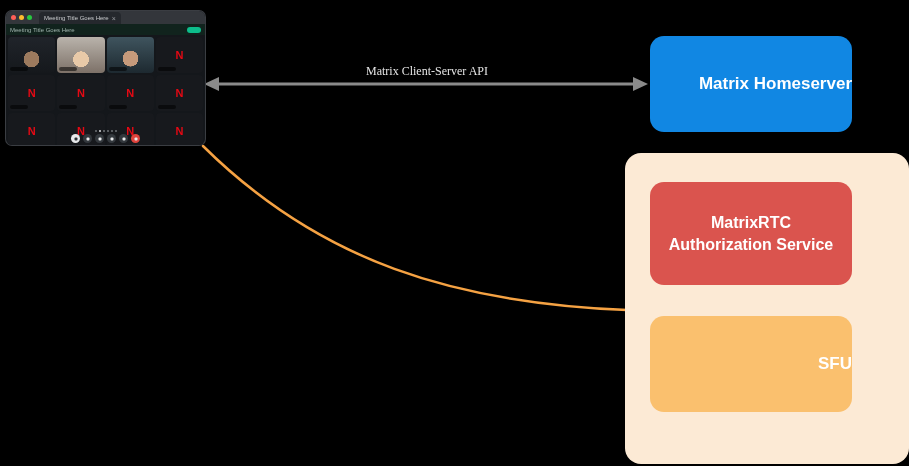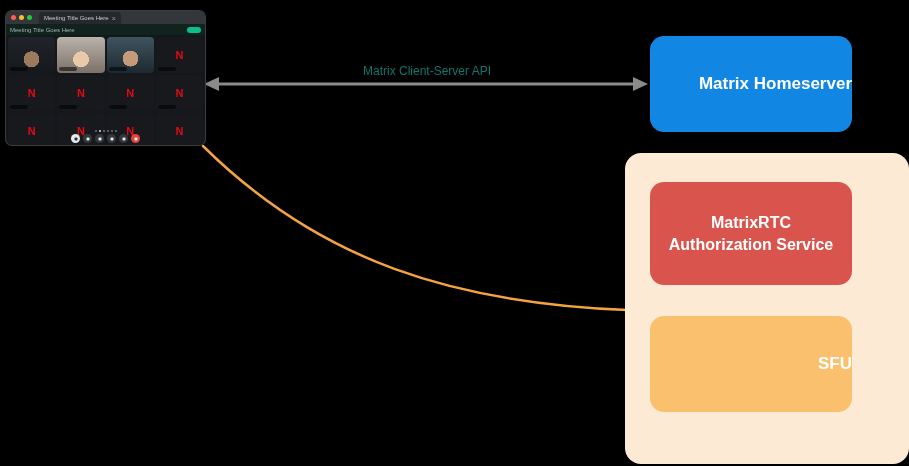--- a/index.html
+++ b/index.html
@@ -64,21 +64,21 @@
 
 <div class="stage">
 
   <svg class="overlay" viewBox="0 0 909 466">
     <line x1="216" y1="84" x2="636" y2="84" stroke-width="3" stroke="#8a8a8a"></line>
     <polygon points="204,84 219,77 219,91" fill="#8a8a8a"></polygon>
     <polygon points="648,84 633,77 633,91" fill="#8a8a8a"></polygon>
     <path d="M 203 146 C 320 262, 455 303, 627 310" fill="none" stroke-width="2.5" stroke-linecap="round" stroke="#f5a243"></path>
   </svg>
 
-  <div class="arrow-label" style="color: #0f766e;">Matrix Client-Server API</div>
+  <div class="arrow-label" style="color: #e5e5e5; font-family: Liberation Serif, serif;">Matrix Client-Server API</div>
 
   <div class="box homeserver" style="background: rgb(17, 135, 227);">
     <span style="color: rgb(255, 255, 255);">Matrix Homeserver</span>
   </div>
 
   <div class="backend" style="background: rgb(252, 234, 213);">
     <div class="box auth" style="background: rgb(218, 84, 78);">
       <span style="color: rgb(255, 255, 255);">MatrixRTC Authorization Service</span>
     </div>
     <div class="box sfu" style="background: rgb(250, 192, 110);">

